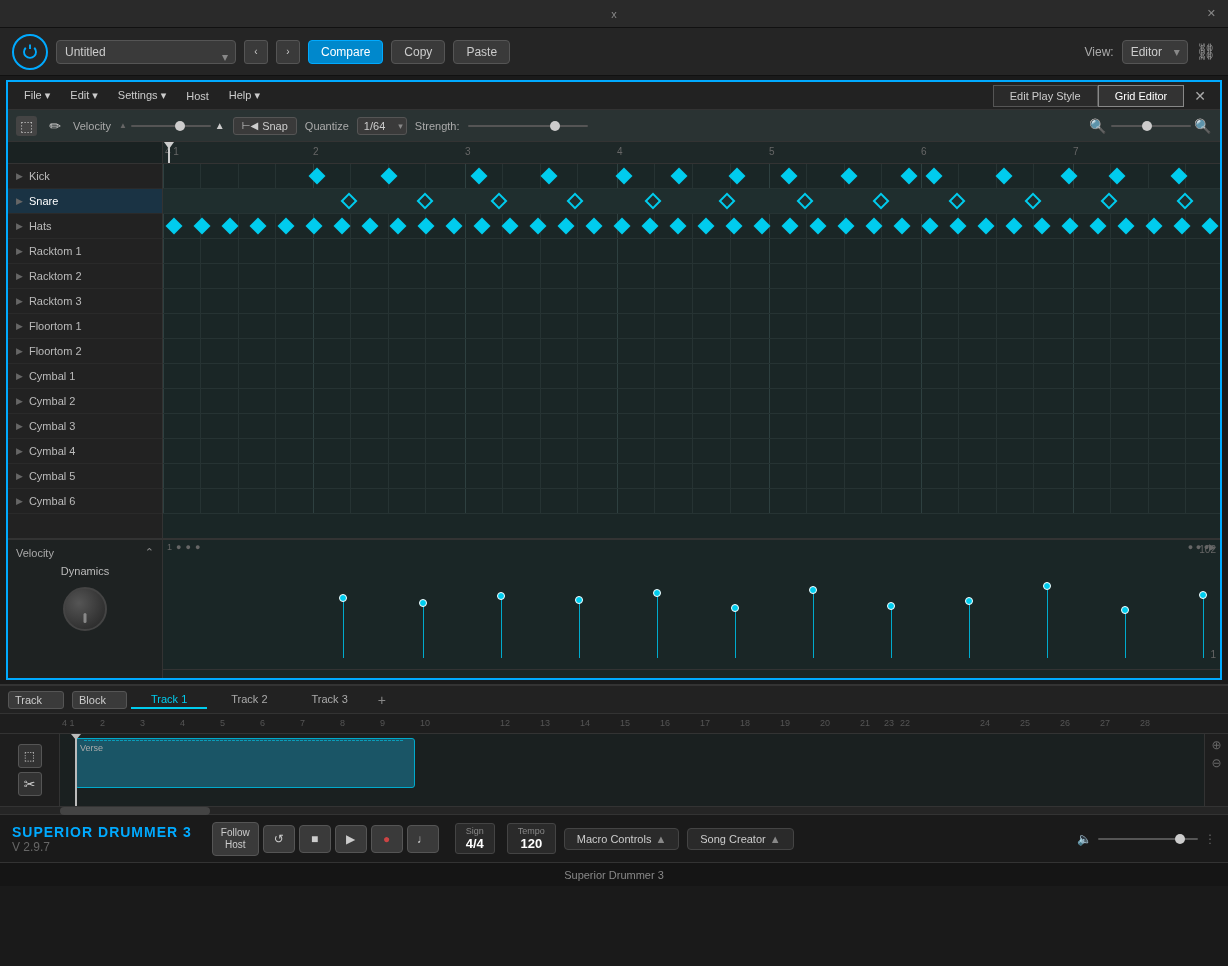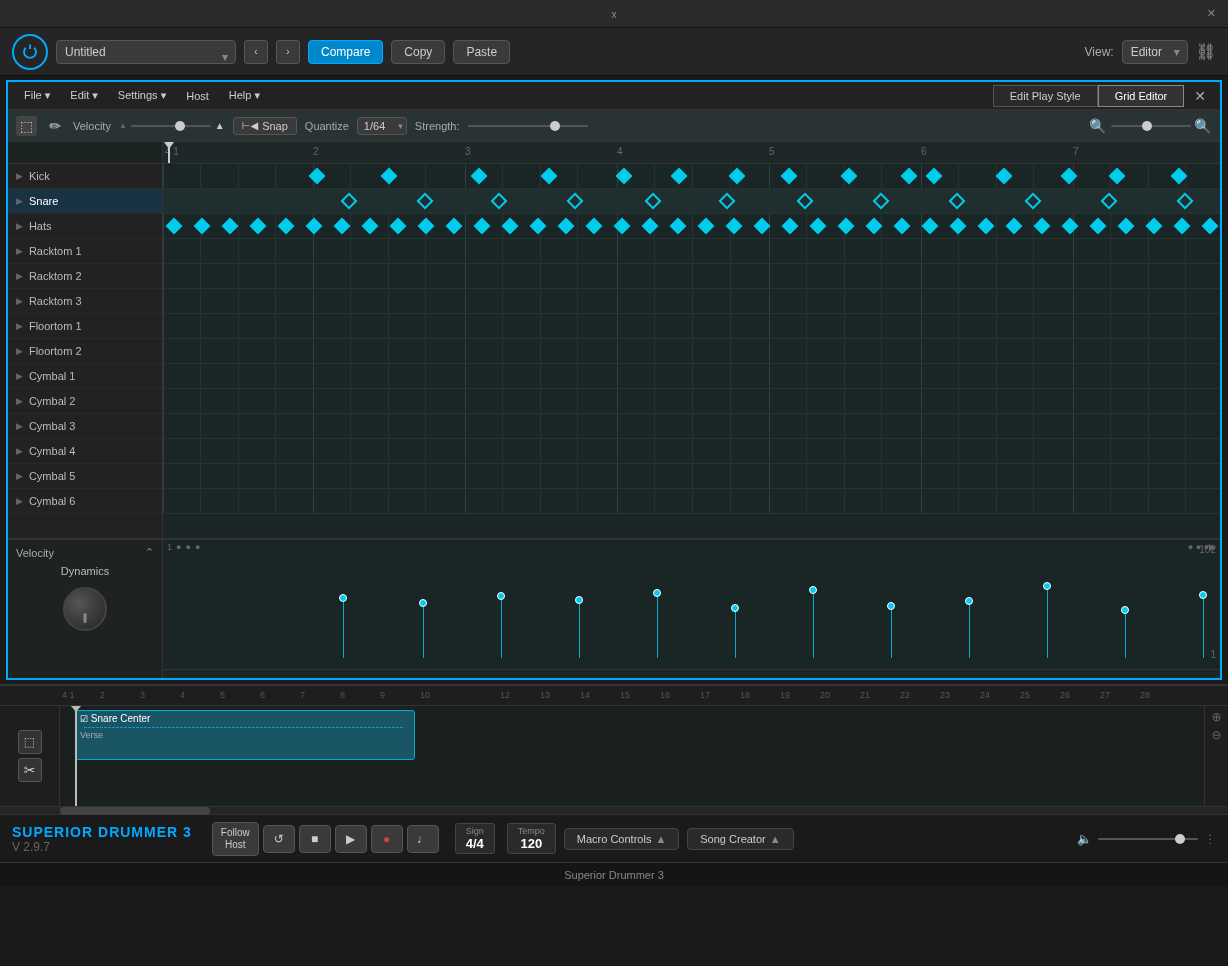--- a/index.html
+++ b/index.html
@@ -1109,20 +1109,36 @@
         <div class="vel-dot" style="left: 962px; bottom: 64px;"></div>
         <div class="vel-line" style="left: 1040px; height: 63px; bottom: 20px;"></div>
         <div class="vel-dot" style="left: 1040px; bottom: 79px;"></div>
       </div>
   </div>
 
 </div>
 
 <div class="track-area">
 
+  <div class="track-tabs-row">
+    <div style="position:relative;display:inline-flex;align-items:center;">
+      <select class="track-dropdown">
+        <option>Track</option>
+      </select>
+    </div>
+    <div style="position:relative;display:inline-flex;align-items:center;margin-left:4px;">
+      <select class="track-dropdown">
+        <option>Block</option>
+      </select>
+    </div>
+    <div class="track-tab active">Track 1</div>
+    <div class="track-tab">Track 2</div>
+    <div class="track-tab">Track 3</div>
+    <span class="track-add">+</span>
+  </div>
 
   <div class="track-timeline">
     <span class="timeline-mark" style="left:62px;">4 1</span>
     <span class="timeline-mark" style="left:100px;">2</span>
     <span class="timeline-mark" style="left:140px;">3</span>
     <span class="timeline-mark" style="left:180px;">4</span>
     <span class="timeline-mark" style="left:220px;">5</span>
     <span class="timeline-mark" style="left:260px;">6</span>
     <span class="timeline-mark" style="left:300px;">7</span>
     <span class="timeline-mark" style="left:340px;">8</span>
@@ -1133,44 +1149,40 @@
     <span class="timeline-mark" style="left:540px;">13</span>
     <span class="timeline-mark" style="left:580px;">14</span>
     <span class="timeline-mark" style="left:620px;">15</span>
     <span class="timeline-mark" style="left:660px;">16</span>
     <span class="timeline-mark" style="left:700px;">17</span>
     <span class="timeline-mark" style="left:740px;">18</span>
     <span class="timeline-mark" style="left:780px;">19</span>
     <span class="timeline-mark" style="left:820px;">20</span>
     <span class="timeline-mark" style="left:860px;">21</span>
     <span class="timeline-mark" style="left:900px;">22</span>
-    <span class="timeline-mark" style="left:940px;">23</span>
+    <span class="timeline-mark" style="left:884px;">23</span>
     <span class="timeline-mark" style="left:980px;">24</span>
     <span class="timeline-mark" style="left:1020px;">25</span>
     <span class="timeline-mark" style="left:1060px;">26</span>
     <span class="timeline-mark" style="left:1100px;">27</span>
     <span class="timeline-mark" style="left:1140px;">28</span>
   </div>
 
   <div class="track-content">
     <div class="track-left-panel">
       <div class="track-tool">⬚</div>
       <div class="track-tool" style="font-size:14px;">✂</div>
     </div>
     <div class="track-main">
 
       <div style="position:absolute;left:15px;top:0;width:2px;height:100%;background:#bbb;z-index:5;">
         <div style="width:0;height:0;border-left:5px solid transparent;border-right:5px solid transparent;border-top:6px solid #bbb;position:absolute;top:0;left:-4px;"></div>
       </div>
 
       <div class="track-block">
-        <div class="track-block-label">
-          <span style="font-size:9px;">☑</span>
-          <span>Snare Center</span>
-        </div>
         <div class="track-block-dots">
 
           <div style="display:flex;flex-wrap:wrap;gap:1px;padding:0 4px;">
           <div class="track-block-dot"></div>
               <div class="track-block-dot"></div>
               <div class="track-block-dot"></div>
               <div class="track-block-dot"></div>
               <div class="track-block-dot"></div>
               <div class="track-block-dot"></div>
               <div class="track-block-dot"></div>

